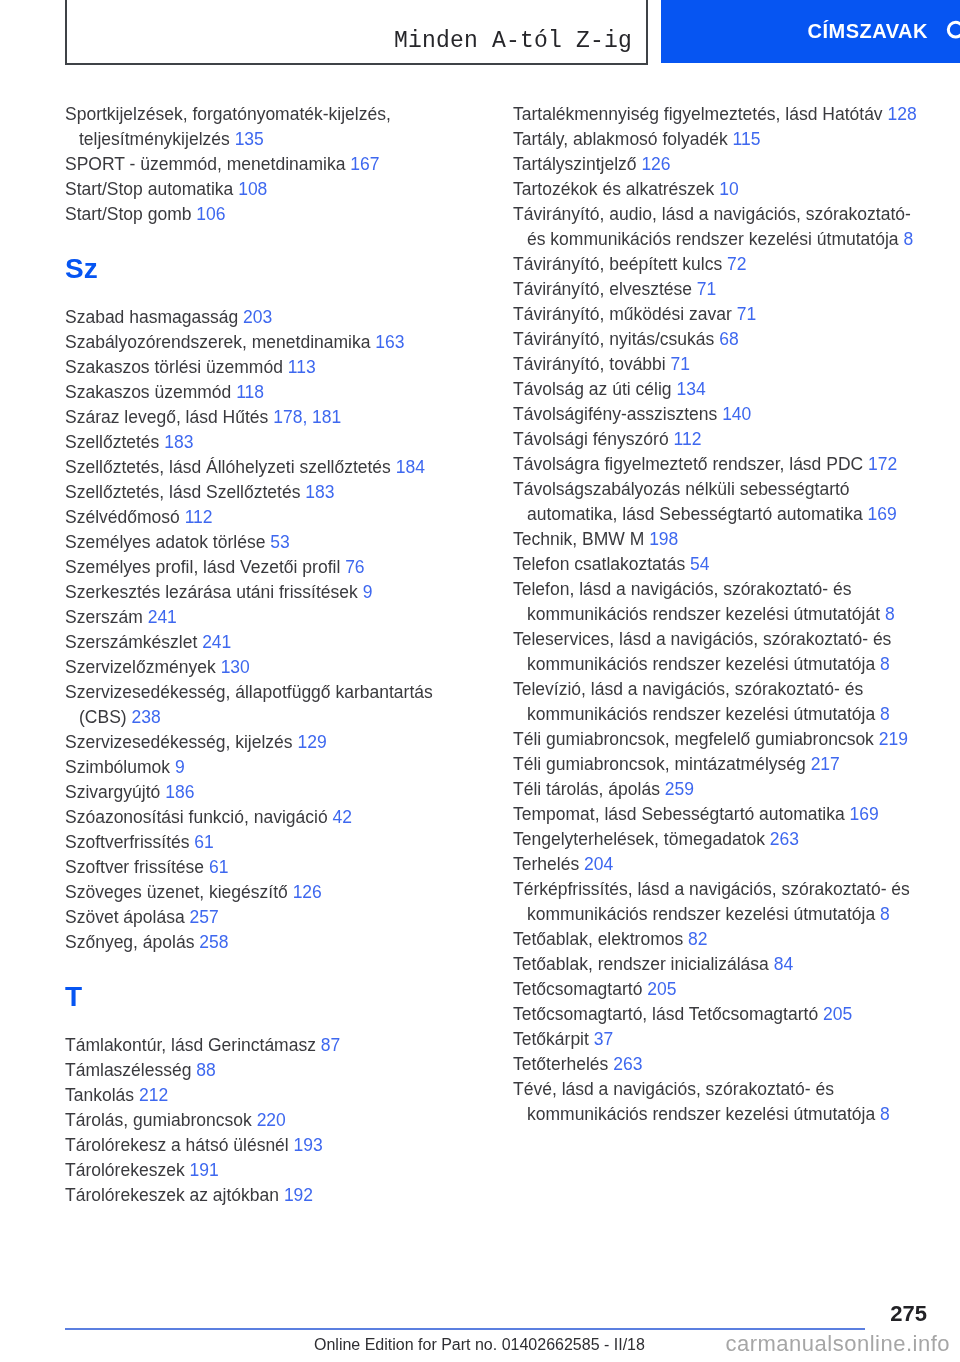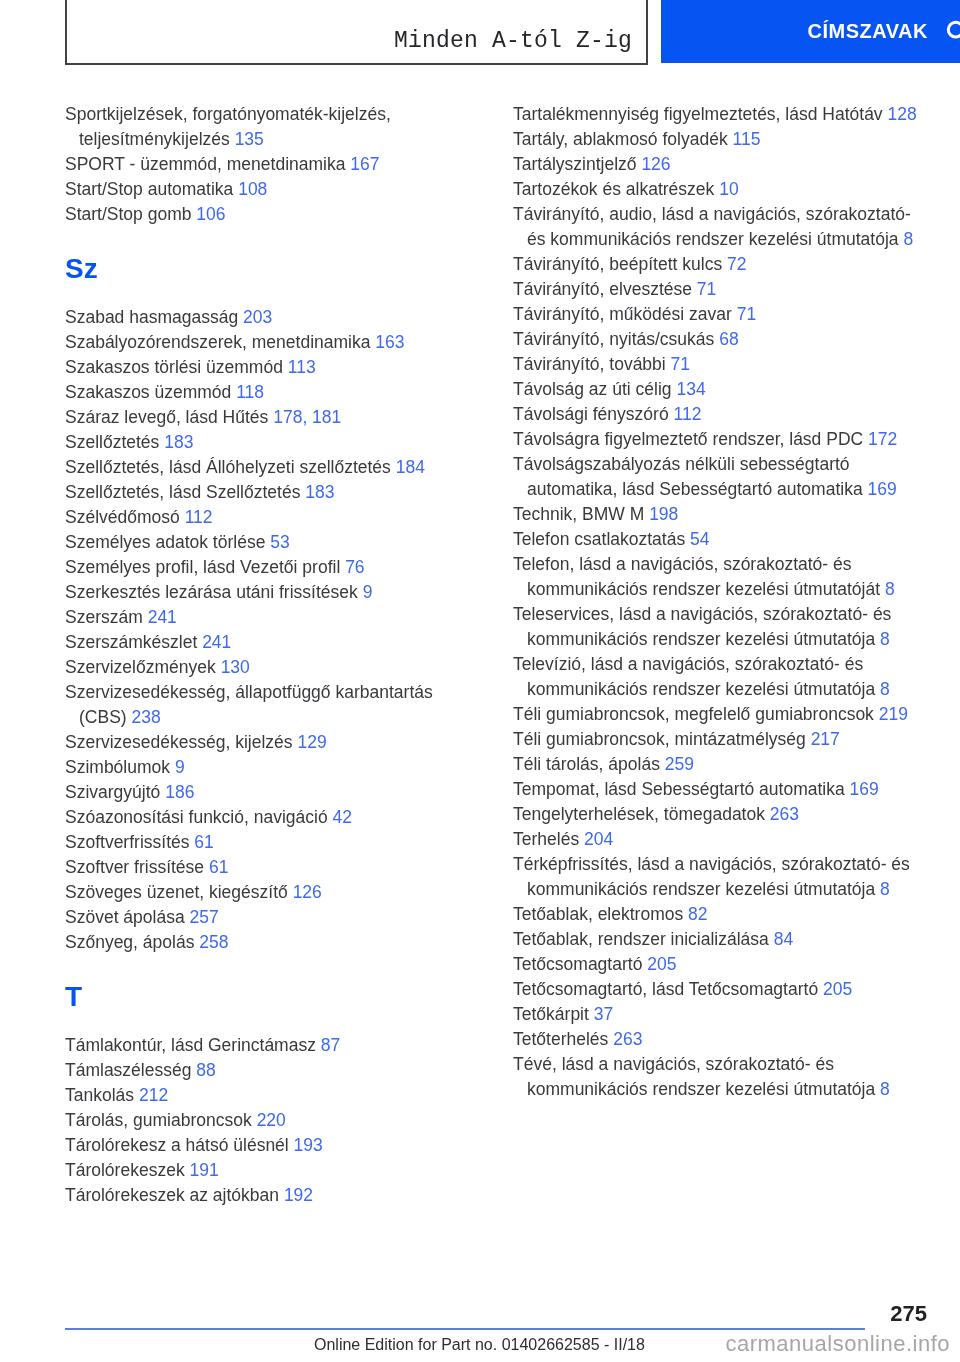--- a/index.html
+++ b/index.html
@@ -147,20 +147,21 @@
           <div class="entry"><span>Tartály, ablakmosó folyadék </span><span class="page-link">115</span></div>
           <div class="entry"><span>Tartályszintjelző </span><span class="page-link">126</span></div>
           <div class="entry"><span>Tartozékok és alkatrészek </span><span class="page-link">10</span></div>
           <div class="entry"><span>Távirányító, audio, lásd a navigációs, szórakoztató- és kommunikációs rendszer kezelési útmutatója </span><span class="page-link">8</span></div>
           <div class="entry"><span>Távirányító, beépített kulcs </span><span class="page-link">72</span></div>
           <div class="entry"><span>Távirányító, elvesztése </span><span class="page-link">71</span></div>
           <div class="entry"><span>Távirányító, működési zavar </span><span class="page-link">71</span></div>
           <div class="entry"><span>Távirányító, nyitás/csukás </span><span class="page-link">68</span></div>
           <div class="entry"><span>Távirányító, további </span><span class="page-link">71</span></div>
           <div class="entry"><span>Távolság az úti célig </span><span class="page-link">134</span></div>
+          <div class="entry"><span>Távolságifény-asszisztens </span><span class="page-link">140</span></div>
           <div class="entry"><span>Távolsági fényszóró </span><span class="page-link">112</span></div>
           <div class="entry"><span>Távolságra figyelmeztető rendszer, lásd PDC </span><span class="page-link">172</span></div>
           <div class="entry"><span>Távolságszabályozás nélküli sebességtartó automatika, lásd Sebességtartó automatika </span><span class="page-link">169</span></div>
           <div class="entry"><span>Technik, BMW M </span><span class="page-link">198</span></div>
           <div class="entry"><span>Telefon csatlakoztatás </span><span class="page-link">54</span></div>
           <div class="entry"><span>Telefon, lásd a navigációs, szórakoztató- és kommunikációs rendszer kezelési útmutatóját </span><span class="page-link">8</span></div>
           <div class="entry"><span>Teleservices, lásd a navigációs, szórakoztató- és kommunikációs rendszer kezelési útmutatója </span><span class="page-link">8</span></div>
           <div class="entry"><span>Televízió, lásd a navigációs, szórakoztató- és kommunikációs rendszer kezelési útmutatója </span><span class="page-link">8</span></div>
           <div class="entry"><span>Téli gumiabroncsok, megfelelő gumiabroncsok </span><span class="page-link">219</span></div>
           <div class="entry"><span>Téli gumiabroncsok, mintázatmélység </span><span class="page-link">217</span></div>

